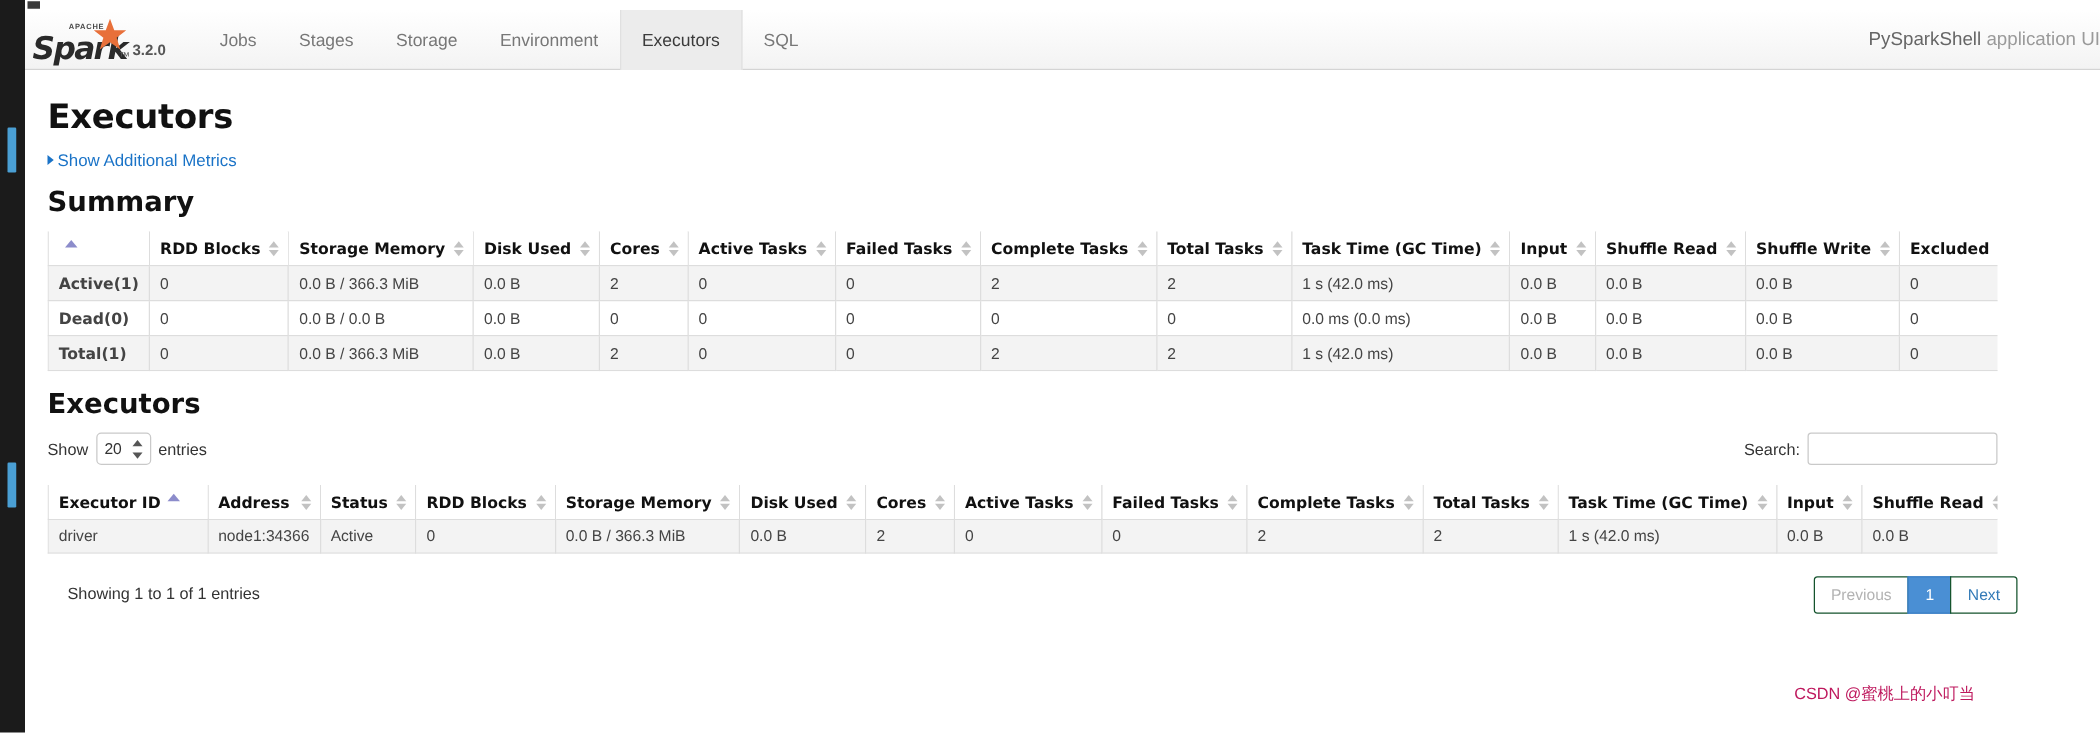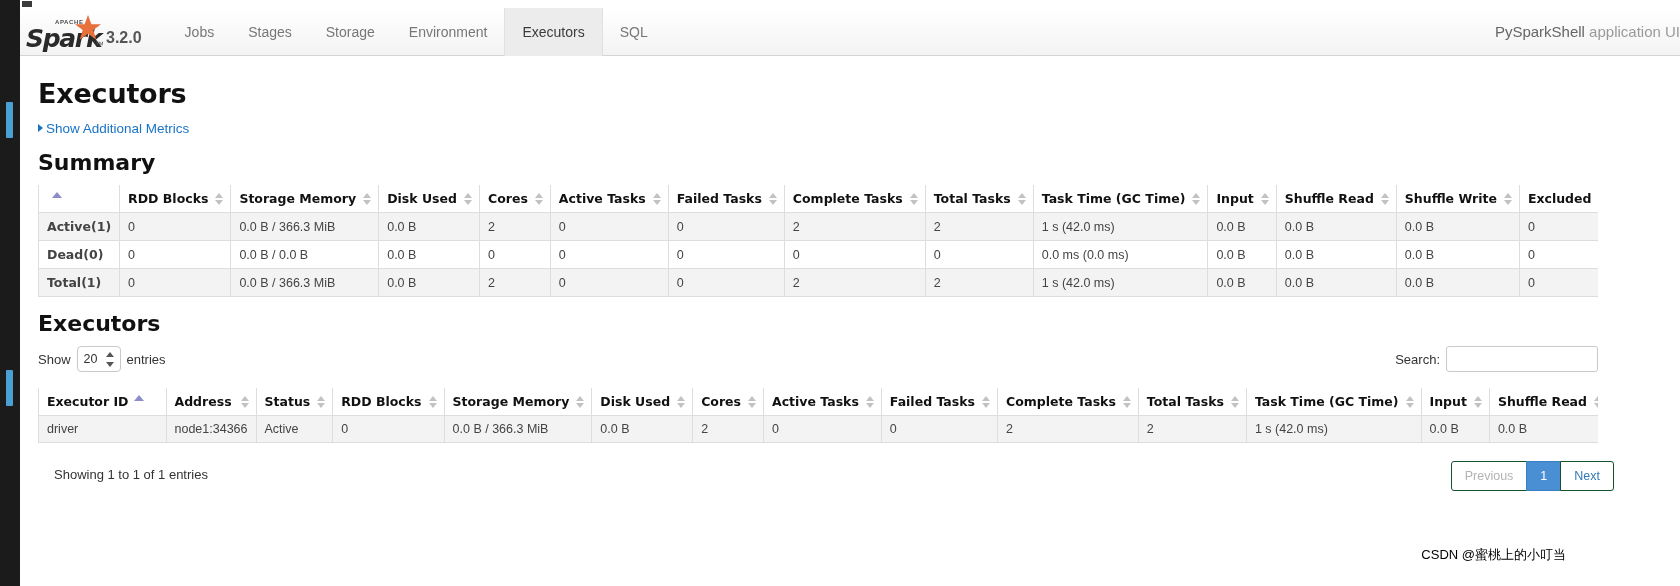--- a/index.html
+++ b/index.html
@@ -56,21 +56,21 @@
   }
   .star {
     position:absolute; left:48px; top:0px;
     width:0; height:0; color:#e8703a; font-size:26px; line-height:20px;
   }
   .star svg { display:block; }
   .logo-dot {
     position:absolute; left:69px; top:25px; font-size:9px; color:#555;
   }
   .version {
-    font-size:16px; font-weight:bold; color:#555;
+    font-size:12px; font-weight:bold; color:#555;
     margin-left:2px; margin-bottom:2px;
   }
   .nav-items { display:flex; align-items:stretch; height:48px; margin-left:14px; }
   .nav-item {
     display:flex; align-items:center; padding:0 17px;
     color:#777; font-size:14px; text-decoration:none; cursor:pointer;
   }
   .nav-item.active {
     background:#ececec; color:#3b3b3b;
     border-left:1px solid #e0e0e0; border-right:1px solid #e0e0e0;
@@ -192,22 +192,22 @@
   .pg-btn {
     border:1px solid #14532d; padding:7px 13px; font-size:12.5px;
     background:#fff; color:#b3b3b3; cursor:default; margin-left:-1px;
   }
   .pg-btn.enabled { color:#337ab7; cursor:pointer; }
   .pg-btn.current { background:#4a8fd4; border-color:#3b7fc4; color:#fff; cursor:pointer; }
   .pg-btn:first-child { border-radius:3px 0 0 3px; margin-left:0; }
   .pg-btn:last-child { border-radius:0 3px 3px 0; }
 
   .watermark {
-    position:absolute; right:114px; bottom:22px;
-    font-size:13px; color:#000000;
+    position:absolute; right:100px; bottom:22px;
+    font-size:13px; color:#be185d;
   }
 </style>
 </head>
 <body>
 
 <div class="left-gutter"></div>
 <div class="left-rail"></div>
 <div class="left-rail2"></div>
 <div class="top-nub"></div>
 

